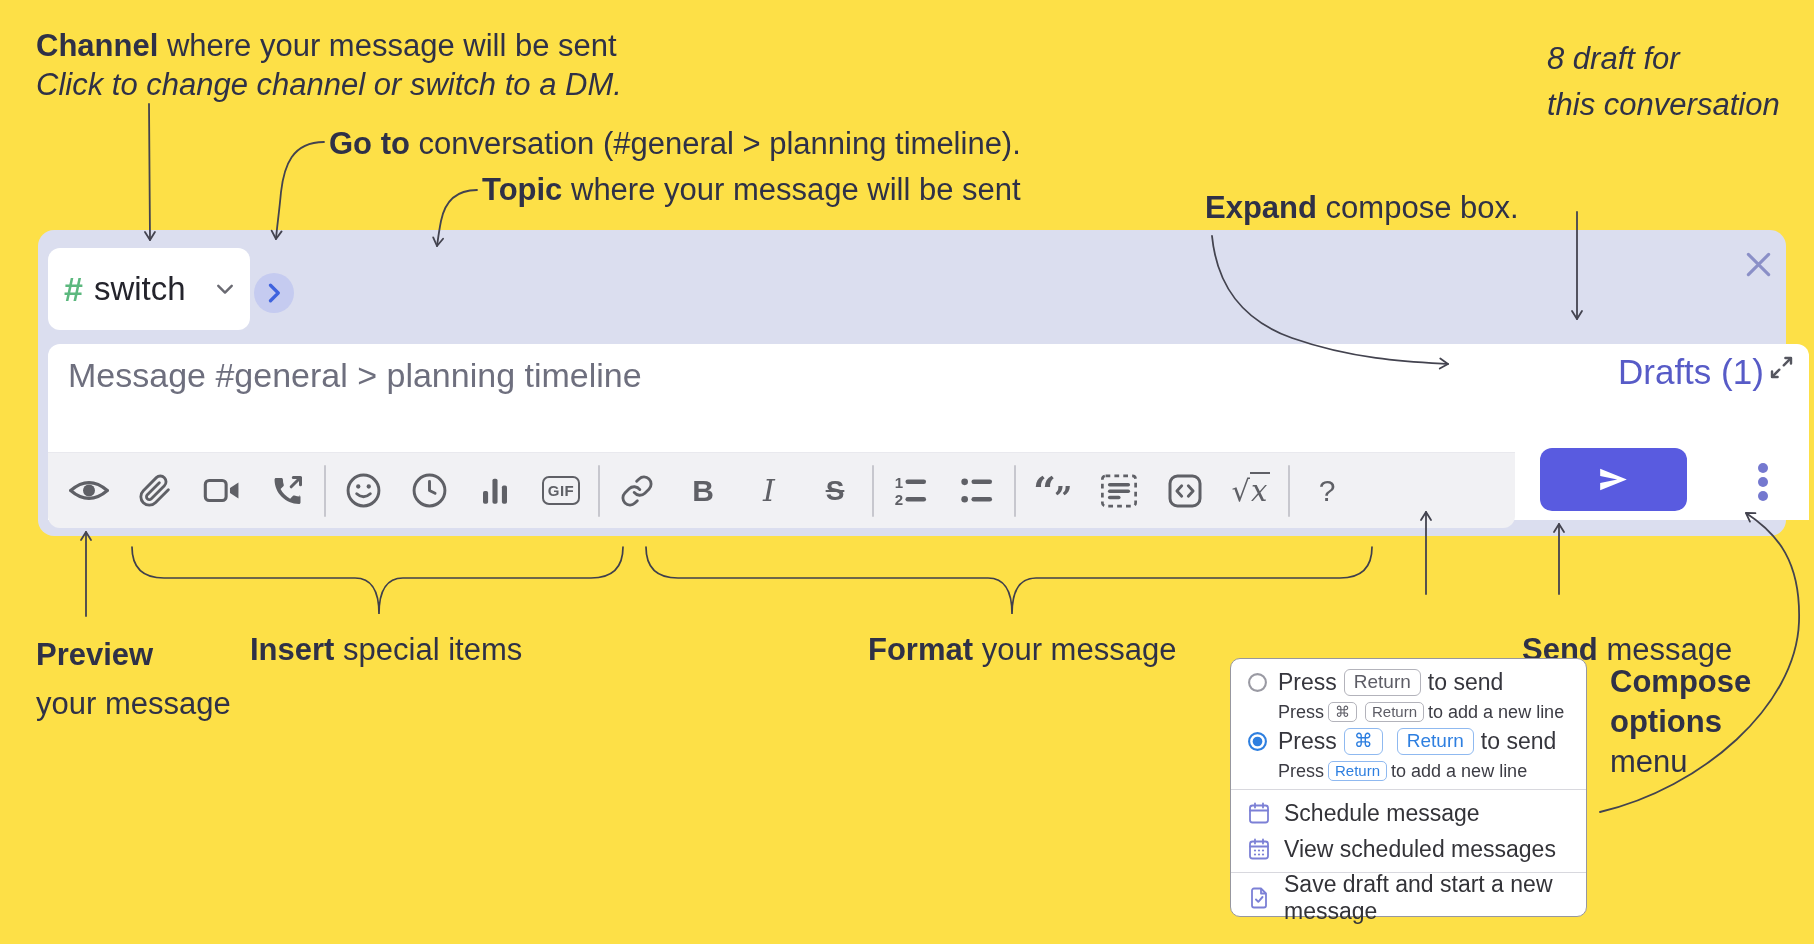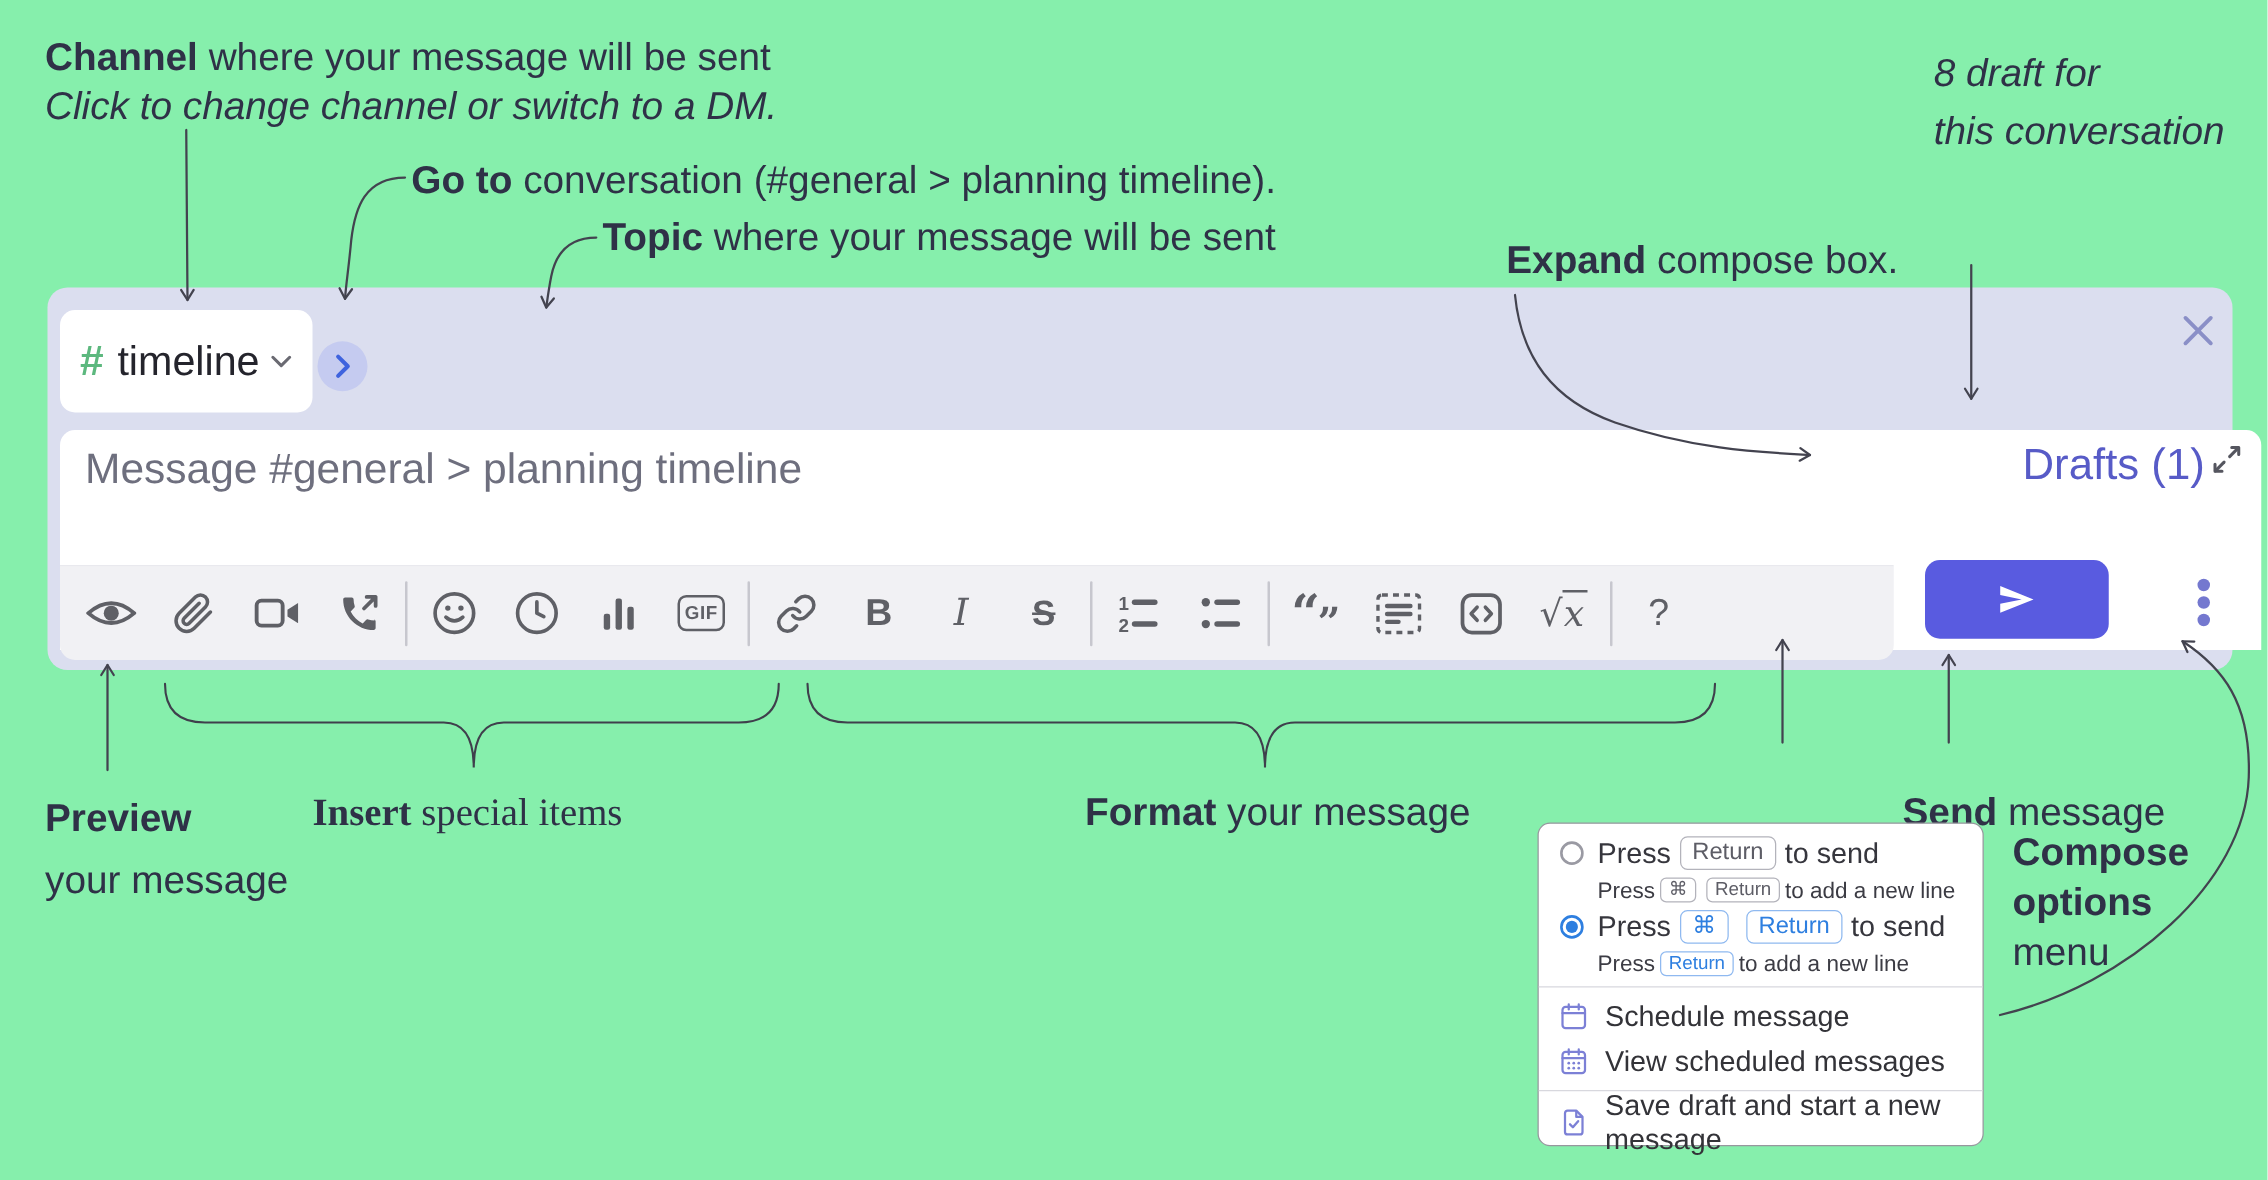--- a/index.html
+++ b/index.html
@@ -1,31 +1,31 @@
 <!DOCTYPE html>
 <html><head>
 <meta charset="utf-8">
 <style>
   html,body{margin:0;padding:0;background:#fff;}
-  #canvas{position:relative;width:1814px;height:944px;background:#86efac;overflow:hidden;
+  #canvas{position:relative;width:1814px;height:944px;background:#fde047;overflow:hidden;
           font-family:"Liberation Sans",sans-serif;color:#30324a;}
   svg{display:block}
   button{border:none;background:none;padding:0;margin:0;cursor:pointer;font-family:inherit;}
 
   
   .note{position:absolute;font-size:31px;line-height:39px;color:#2f3147;}
   .note b{font-weight:700;}
   .it{font-style:italic;}
   #n-channel{left:36px;top:26px;}
   #n-goto{left:329px;top:124px;}
   #n-topic{left:482px;top:170px;}
   #n-expand{left:1205px;top:188px;}
   #n-drafts{left:1547px;top:36px;line-height:46px;}
   #n-preview{left:36px;top:630px;line-height:49px;}
-  #n-insert{left:250px;top:630px;font-family:Liberation Serif, serif;}
+  #n-insert{left:250px;top:630px;}
   #n-format{left:868px;top:630px;}
   #n-help{left:1267px;top:630px;}
   #n-send{left:1522px;top:630px;}
   #n-compose{left:1610px;top:662px;line-height:40px;font-weight:700;}
   #n-compose .reg{font-weight:400;}
 
   
   #composeBox{position:absolute;left:38px;top:230px;width:1748px;height:306px;
               background:#dbdeef;border-radius:16px;}
   #channelPill{position:absolute;left:10px;top:18px;width:202px;height:82px;background:#fff;
@@ -133,21 +133,21 @@
   <div class="note" id="n-compose">
     <div>Compose</div>
     <div>options</div>
     <div class="reg">menu</div>
   </div>
 
   <div id="composeBox">
 
     <div id="channelPill">
       <span class="hash">#</span>
-      <span class="chname">timeline</span>
+      <span class="chname">switch</span>
       <svg id="pillChev" width="18" height="11" viewBox="0 0 14 9">
           <path d="M1.5 1.5 L7 7 L12.5 1.5" fill="none" stroke="#6a6a72" stroke-width="2" stroke-linecap="round" stroke-linejoin="round"></path>
         </svg>
     </div>
 
     <button id="gotoCircle">
       <svg width="13" height="20" viewBox="0 0 10 16">
           <path d="M1.8 1.8 L8 8 L1.8 14.2" fill="none" stroke="#3f63de" stroke-width="2.6" stroke-linecap="round" stroke-linejoin="round"></path>
         </svg>
     </button>

